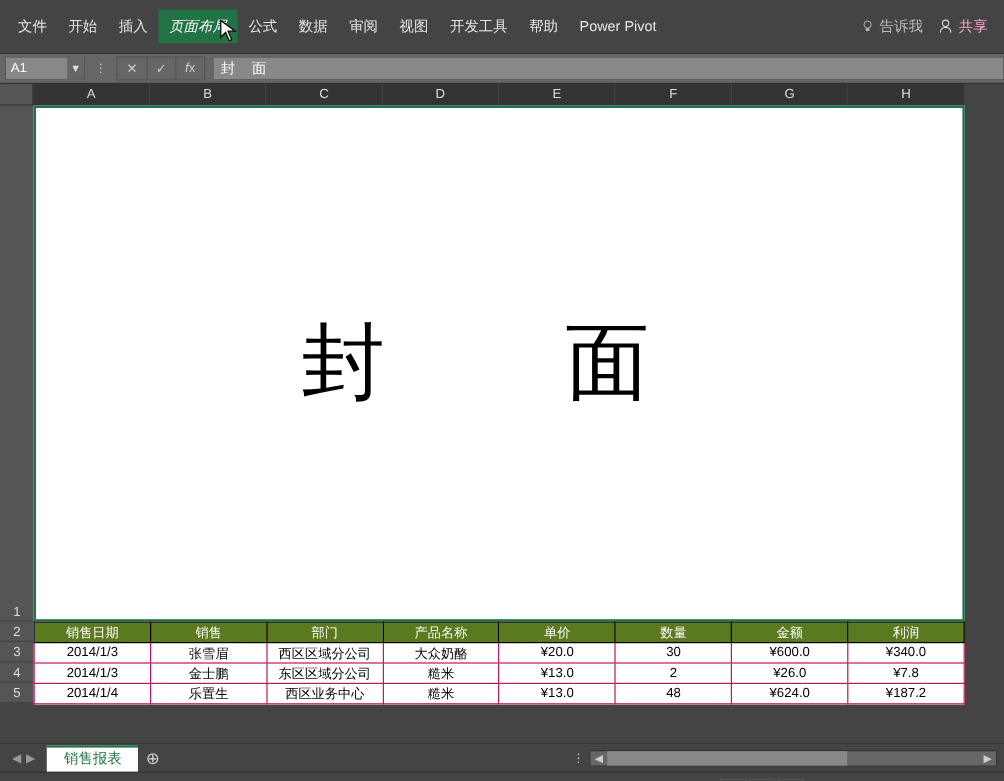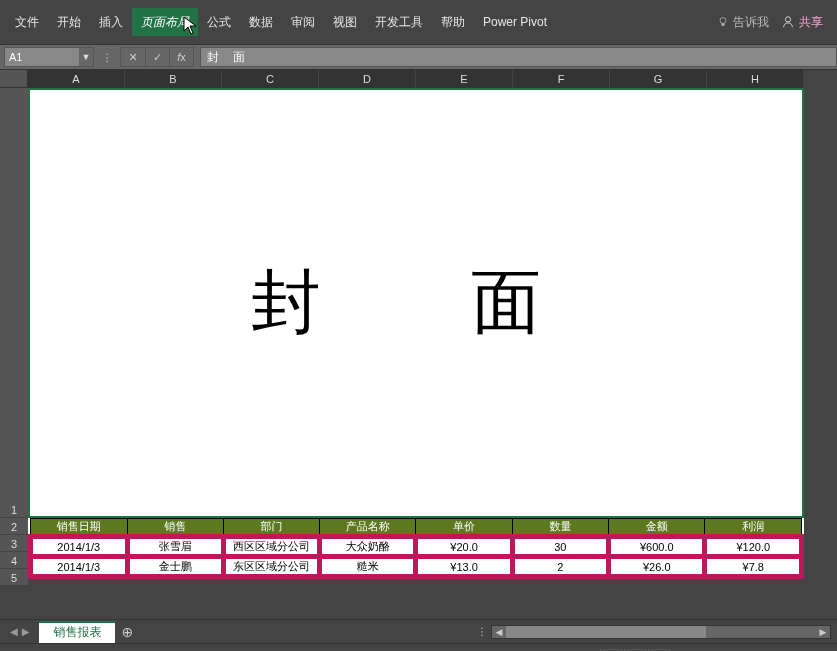--- a/index.html
+++ b/index.html
@@ -5,40 +5,40 @@
   * { margin: 0; padding: 0; box-sizing: border-box; font-family: "Microsoft YaHei", sans-serif; }
   body { background: #444; width: 837px; height: 651px; overflow: hidden; font-size: 12px; color: #fff; }
   .ribbon-tabs { display: flex; align-items: center; height: 44px; background: #444; padding: 0 6px; }
   .ribbon-tab { padding: 0 9px; height: 28px; line-height:28px; color: #e6e6e6; cursor: pointer; font-size: 12px; }
   .ribbon-tab.active { background: #217346; color: #fff; font-style: italic; }
   .ribbon-spacer { flex: 1; }
   .tell-me { display:flex; align-items:center; gap:4px; color:#bbb; font-size:12px; padding:0 8px; }
   .bulb { width:12px; height:12px; }
   .share-btn { display:flex; align-items:center; gap:4px; color:#f9a8d4; font-size:12px; padding:0 8px 0 4px; }
   .name-box-row { display:flex; align-items:center; height:26px; background:#666; border-top:1px solid #333; border-bottom:1px solid #333; padding-left:4px; gap:6px; }
-  .name-box { display:flex; align-items:center; background:#888; height:20px; width:90px; border:1px solid #555; }
+  .name-box { display:flex; align-items:center; background:#888; height:20px; width:67px; border:1px solid #555; }
   .name-box span { flex:1; padding-left:4px; color:#fff; font-size:11px; }
   .name-box .dd { width:14px; text-align:center; font-size:9px; color:#ddd; background:#666; height:100%; display:flex; align-items:center; justify-content:center; }
   .fn-btn-group { display:flex; align-items:center; height:20px; border:1px solid #555; background:#666; }
   .fn-btn { width:24px; height:20px; display:flex; align-items:center; justify-content:center; color:#ccc; font-size:11px; }
   .fn-btn.sep { border-left:1px solid #555; }
   .formula-bar { flex:1; height:20px; background:#888; border:1px solid #555; color:#fff; padding-left:6px; display:flex; align-items:center; font-size:12px; letter-spacing:1px; }
   .sheet-area { position:relative; background:#444; height:calc(651px - 28px - 26px - 24px - 24px); overflow:hidden; }
   .corner { position:absolute; left:0; top:0; width:28px; height:18px; background:#555; border-right:1px solid #333; border-bottom:1px solid #333; }
   .col-headers { position:absolute; left:28px; top:0; height:18px; display:flex; background:#333; }
   .col-h { width:97px; text-align:center; color:#ddd; font-size:11px; line-height:18px; border-right:1px solid #444; background:#333; }
   .row-headers { position:absolute; left:0; top:18px; width:28px; background:#555; }
   .row-h-1 { height:430px; }
   .row-h { height:17px; }
   .row-h, .row-h-1 { color:#ddd; font-size:11px; display:flex; align-items:flex-end; justify-content:center; border-bottom:1px solid #444; padding-bottom:1px; }
   .grid { position:absolute; left:28px; top:18px; background:#fff; }
   .cover-cell { width:776px; height:430px; border:2px solid #217346; display:flex; align-items:center; justify-content:center; color:#000; font-size:70px; font-weight:400; letter-spacing:40px; font-family:"SimHei","Microsoft YaHei",sans-serif; }
   table.data { border-collapse:collapse; width:776px; }
   table.data th { background:#5b7a1f; color:#fff; font-weight:normal; font-size:11px; height:17px; border:1px solid #000; width:97px;margin-top:28px; }
-  table.data td { background:#fff; color:#000; font-size:11px; height:17px; text-align:center; border:5px solid #be185d; width:97px; }
+  table.data td { background:#fff; color:#000; font-size:11px; height:17px; text-align:center; border:1px solid #be185d; width:97px; }
   .tabs-row { display:flex; align-items:center; height:24px; background:#444; border-top:1px solid #333; }
   .nav-btns { display:flex; gap:4px; padding:0 10px; color:#999; font-size:10px; }
   .sheet-tab { background:#fff; color:#217346; padding:0 14px; height:22px; display:flex; align-items:center; font-size:12px; border-top:2px solid #217346; }
   .add-sheet { width:24px; height:24px; display:flex; align-items:center; justify-content:center; color:#ccc; font-size:14px; }
   .hscroll { flex:1; display:flex; align-items:center; justify-content:flex-end; padding-right:6px; position:relative; }
   .hscroll-track { width:340px; height:14px; background:#666; border:1px solid #333; position:relative; }
   .hscroll-thumb { position:absolute; left:14px; top:0; width:200px; height:12px; background:#888; }
   .hscroll-btn { width:14px; height:12px; display:flex; align-items:center; justify-content:center; color:#ccc; position:absolute; top:0; font-size:9px; }
   .status-row { display:flex; align-items:flex-end; height:24px; background:#444; border-top:1px solid #333; color:#ddd; font-size:11px; padding:0 6px; }
   .status-spacer { flex:1; }
@@ -131,32 +131,42 @@
         <th>利润</th>
       </tr>
       <tr>
         <td>2014/1/3</td>
             <td>张雪眉</td>
             <td>西区区域分公司</td>
             <td>大众奶酪</td>
             <td>¥20.0</td>
             <td>30</td>
             <td>¥600.0</td>
-            <td>¥120.0</td>
+            <td>¥340.0</td>
       </tr>
       <tr>
         <td>2014/1/3</td>
             <td>金士鹏</td>
             <td>东区区域分公司</td>
             <td>糙米</td>
             <td>¥13.0</td>
             <td>2</td>
             <td>¥26.0</td>
             <td>¥7.8</td>
       </tr>
+      <tr>
+        <td>2014/1/4</td>
+            <td>乐置生</td>
+            <td>西区业务中心</td>
+            <td>糙米</td>
+            <td>¥13.0</td>
+            <td>48</td>
+            <td>¥624.0</td>
+            <td>¥187.2</td>
+      </tr>
     </tbody>
       </table>
   </div>
 </div>
 
 <div class="tabs-row">
   <div class="nav-btns">
     <span>◀</span>
     <span>▶</span>
   </div>

